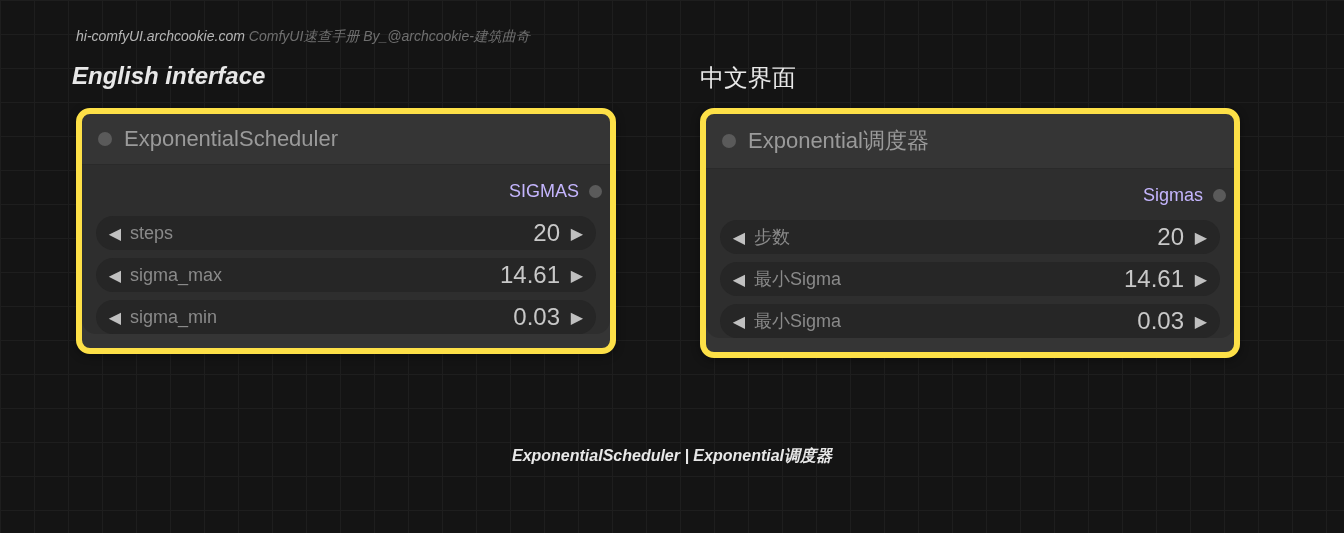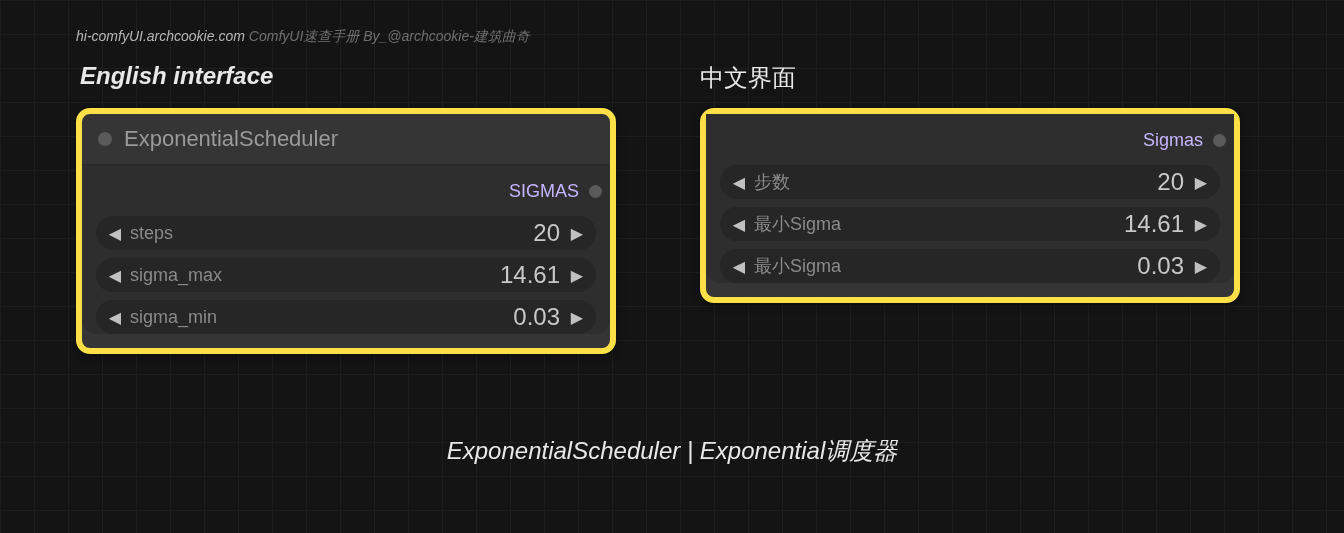--- a/index.html
+++ b/index.html
@@ -26,21 +26,21 @@
   }
   .watermark .url { color: #b5b5b5; font-weight: 500; margin-right: 4px; }
   .heading {
     position: absolute;
     top: 62px;
     font-style: italic;
     font-weight: 600;
     font-size: 24px;
     color: #e8e8e8;
   }
-  .heading.left { left: 80px; }
+  .heading.left { left: 72px; }
   .heading.right { left: 700px; font-style: normal; font-weight: 500; }
   .node {
     position: absolute;
     width: 540px;
     background: #353535;
     border: 6px solid #fde047;
     border-radius: 14px;
     padding-bottom: 14px;
     box-shadow: 0 2px 8px rgba(0,0,0,0.4);
   }
@@ -120,22 +120,22 @@
     font-size: 24px;
     margin-right: 8px;
   }
   .caption {
     position: absolute;
     bottom: 66px;
     left: 0;
     width: 100%;
     text-align: center;
     font-style: italic;
-    font-weight: 400;
-    font-size: 24px;
+    font-weight: 700;
+    font-size: 16px;
     color: #e8e8e8;
   }
 </style>
 </head>
 <body>
 
 <div class="watermark">
   <span class="url">hi-comfyUI.archcookie.com</span><span>ComfyUI速查手册 By_@archcookie-建筑曲奇</span>
 </div>
 
@@ -167,20 +167,24 @@
     <div class="widget">
       <span class="w-arrow">◀</span>
       <span class="w-label">sigma_min</span>
       <span class="w-value">0.03</span>
       <span class="w-arrow">▶</span>
     </div>
   </div>
 </div>
 
 <div class="node right">
+  <div class="node-titlebar">
+    <div class="node-dot"></div>
+    <div class="node-title">Exponential调度器</div>
+  </div>
   <div class="node-body">
     <div class="output-row">
       <span class="output-label">Sigmas</span>
       <span class="output-port"></span>
     </div>
     <div class="widget">
       <span class="w-arrow">◀</span>
       <span class="w-label">步数</span>
       <span class="w-value">20</span>
       <span class="w-arrow">▶</span>

